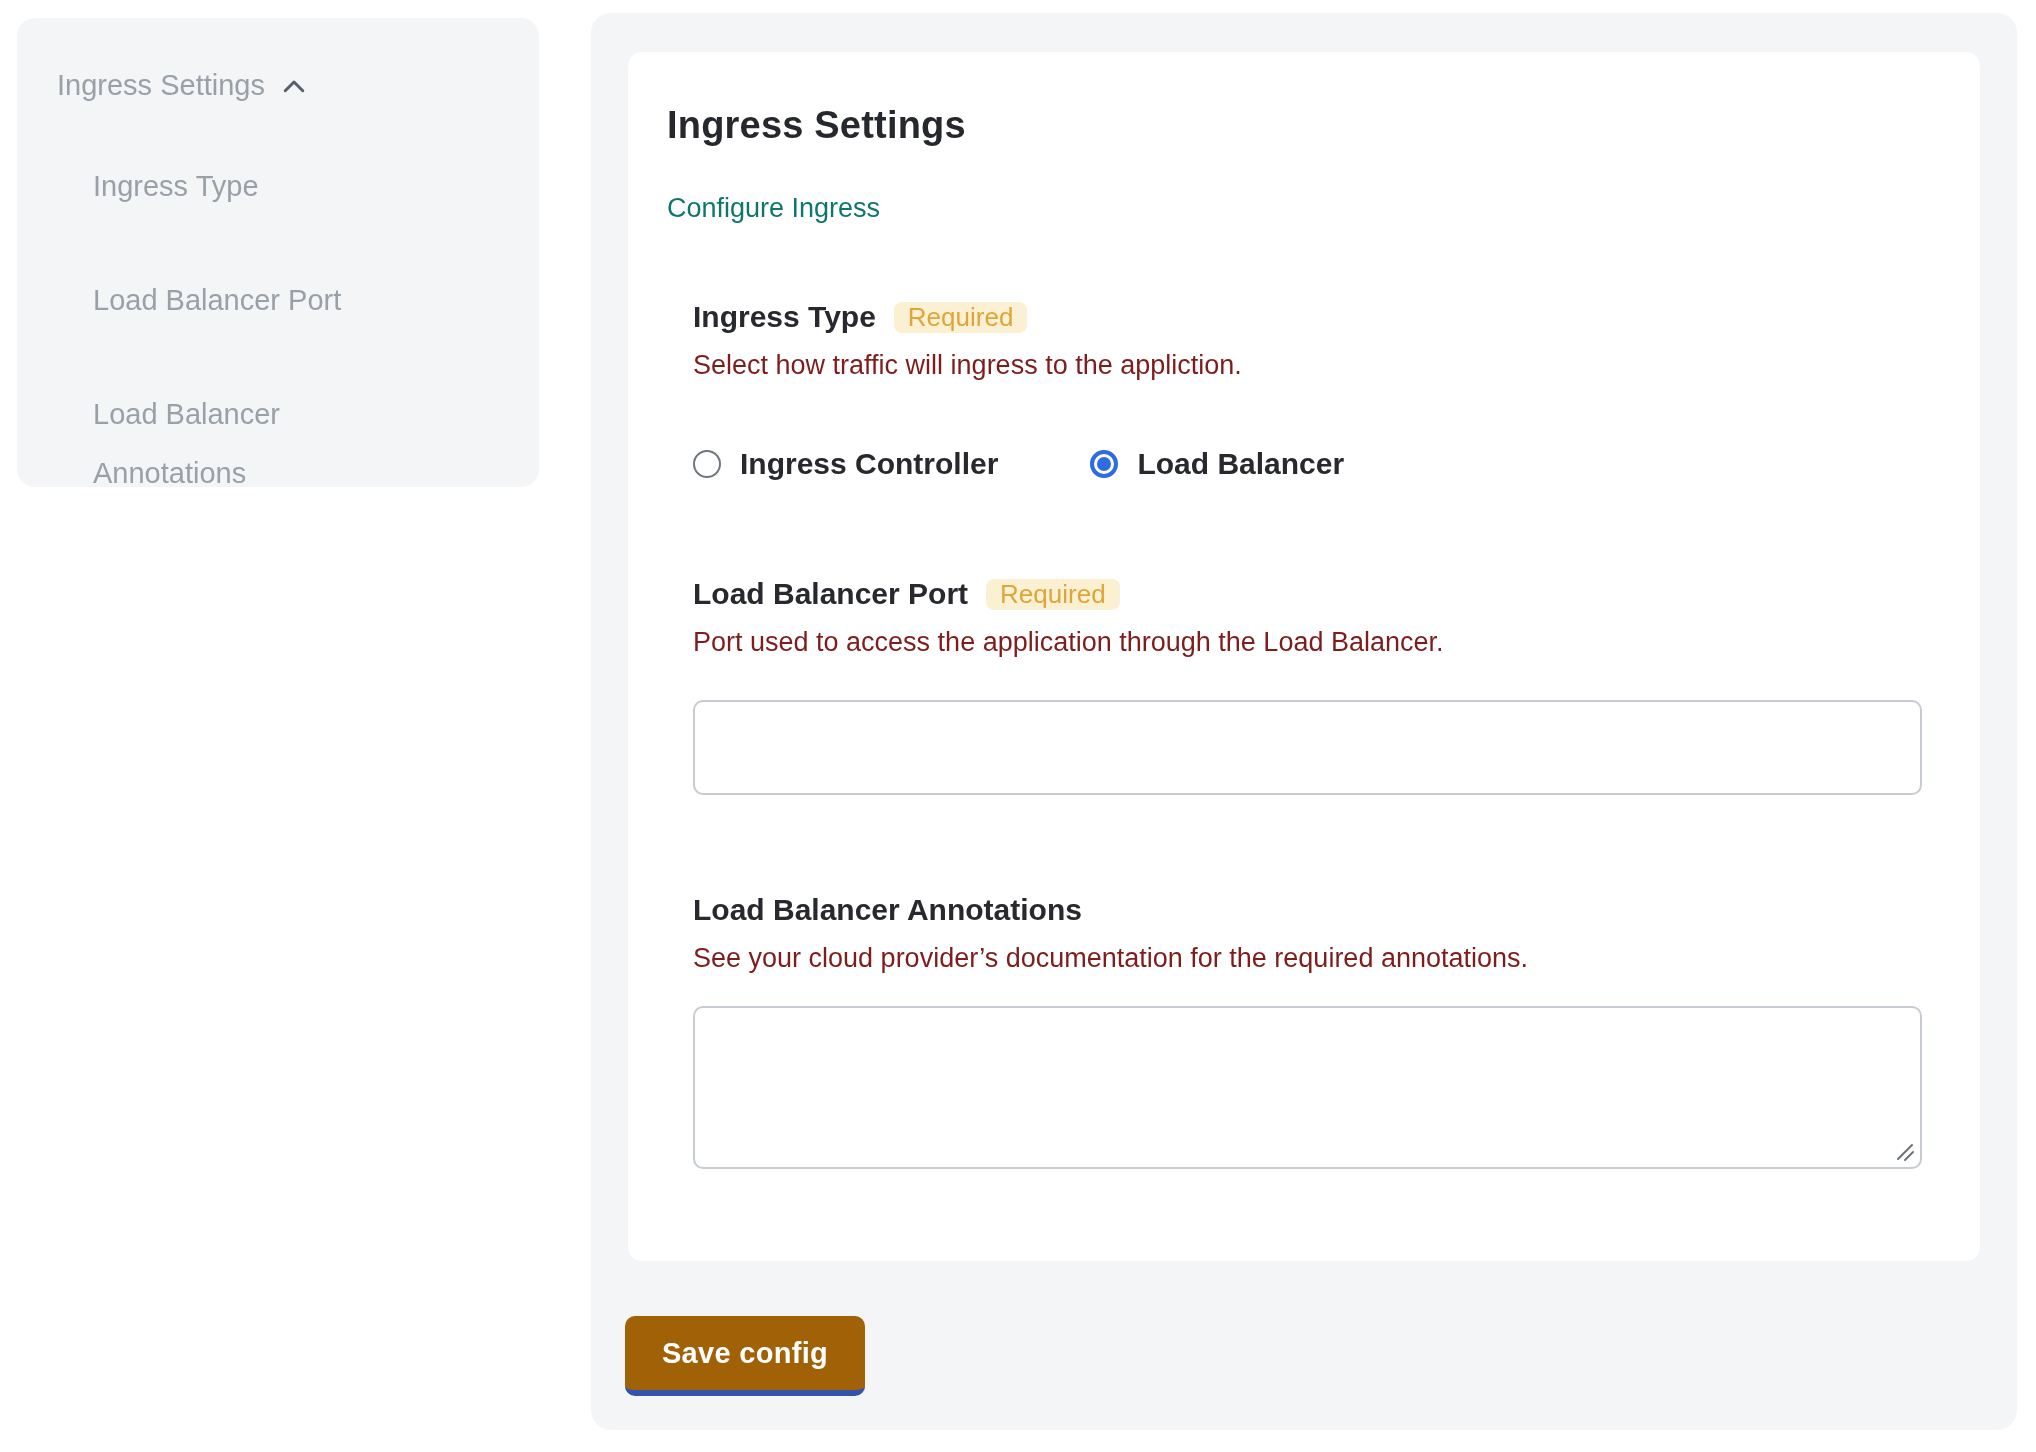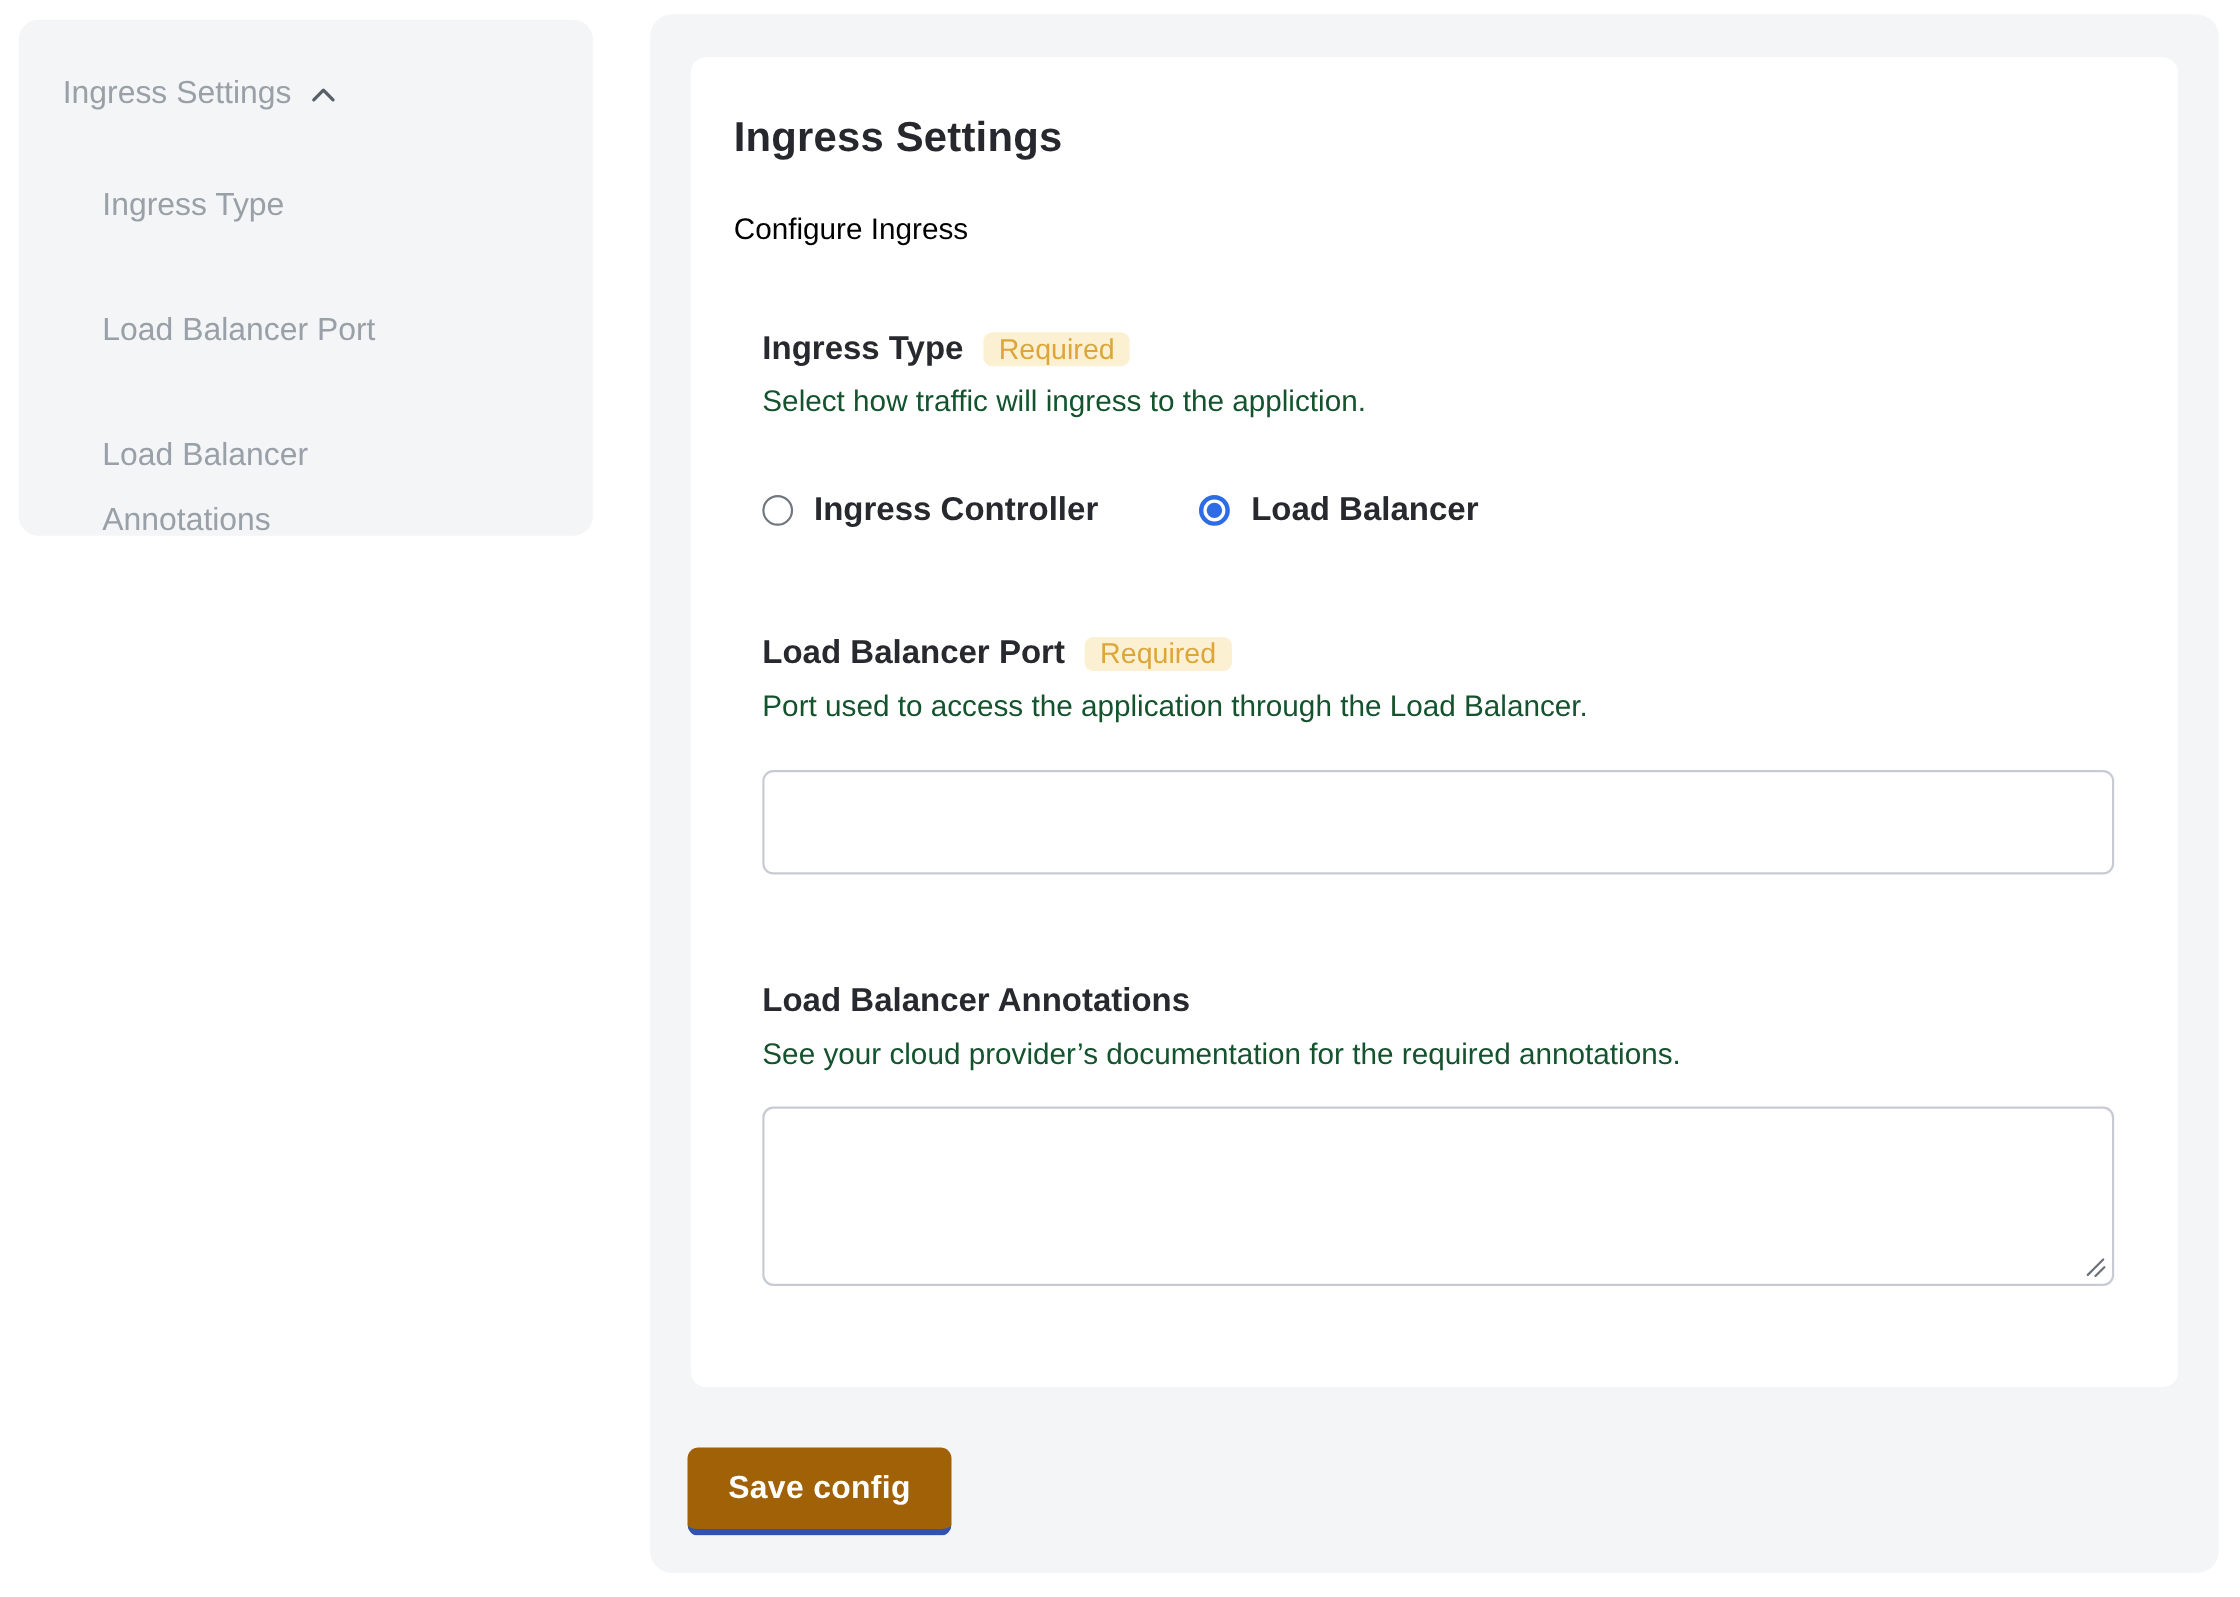--- a/index.html
+++ b/index.html
@@ -51,40 +51,40 @@
     background: #ffffff;
     border-radius: 14px;
     padding: 52px 62px 0 39px;
   }
   .card-title {
     font-size: 38px; font-weight: 700; color: #26282d;
     letter-spacing: 0.2px;
   }
   .card-subtitle {
     margin-top: 46px;
-    font-size: 27px; color: #000000;
+    font-size: 27px; color: #0f766e;
   }
   .section { margin-left: 26px; }
   .section-1 { margin-top: 76px; }
   .section-2 { margin-top: 96px; }
   .section-3 { margin-top: 98px; }
   .section-title-row { display: flex; align-items: center; gap: 18px; }
   .section-title {
     font-size: 30px; font-weight: 600; color: #27292e;
   }
   .required-badge {
     background: #fcf0d2;
     color: #dda63a;
     font-size: 26px;
     padding: 0 14px;
     border-radius: 8px;
   }
   .section-desc {
     margin-top: 16px;
-    font-size: 27px; color: #14532d;
+    font-size: 27px; color: #7f1d1d;
   }
 
   
   .radio-row {
     display: flex; gap: 92px;
     margin-top: 66px;
   }
   .radio-option {
     display: flex; align-items: center; gap: 19px;
     cursor: pointer;

